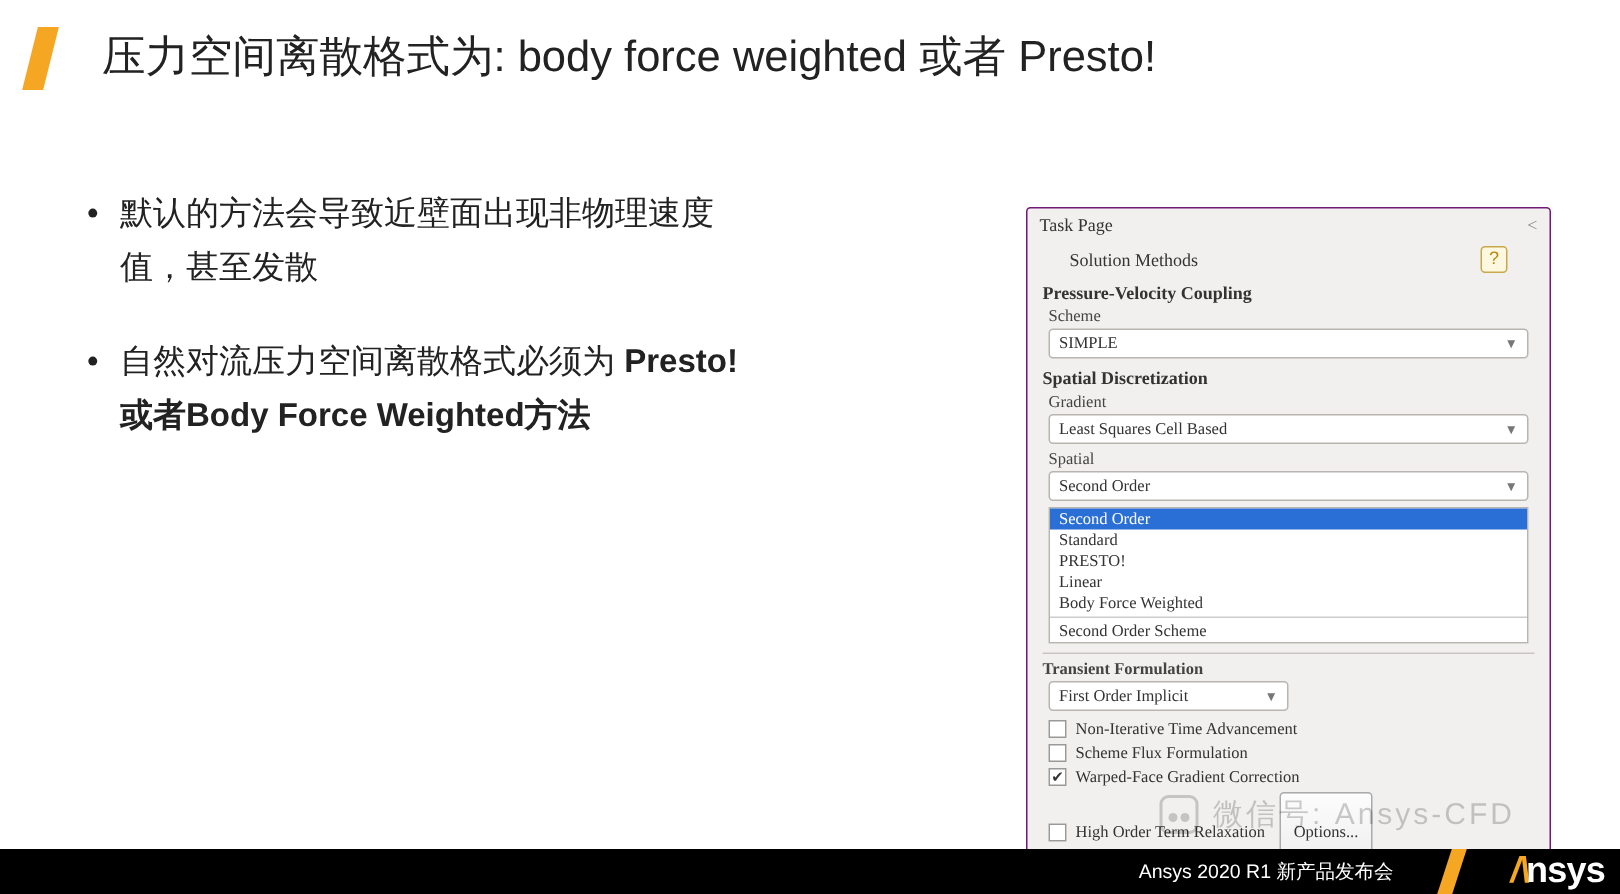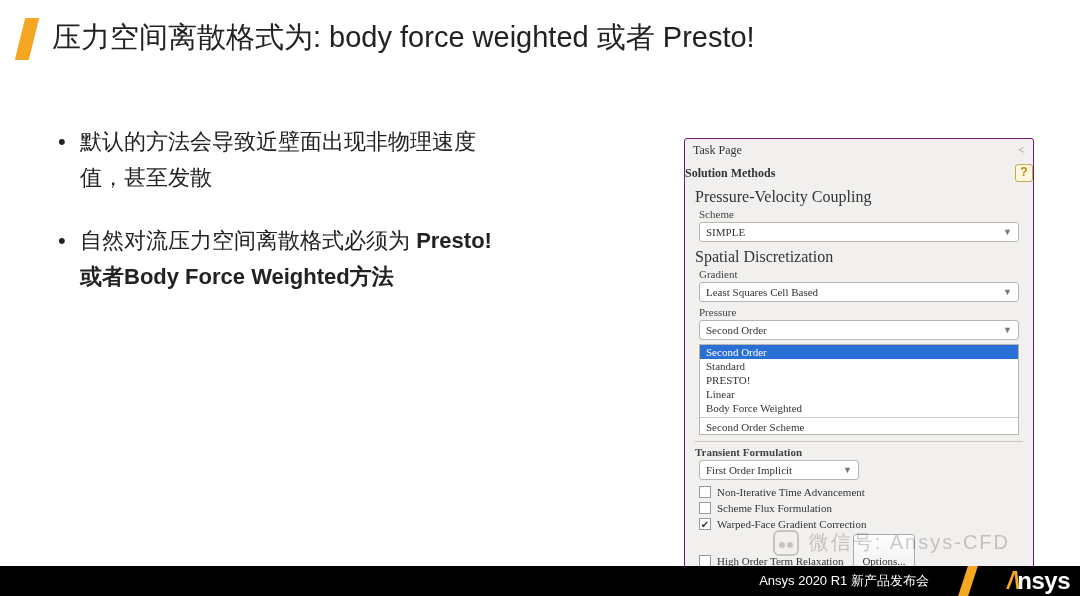--- a/index.html
+++ b/index.html
@@ -1,35 +1,35 @@
 <!DOCTYPE html>
 <html><head>
 <meta charset="utf-8">
 <style>
   * { box-sizing: border-box; margin: 0; padding: 0; }
   html, body { width: 1080px; height: 596px; font-family: Arial, "Microsoft YaHei", sans-serif; background: #fff; overflow: hidden; }
 
   .slide { position: relative; width: 1080px; height: 596px; background: #fff; }
 
   .title-accent { position: absolute; left: 20px; top: 18px; width: 14px; height: 42px; background: #f5a623; transform: skewX(-14deg); }
-  .slide-title { position: absolute; left: 52px; top: 18px; font-size: 29px; font-weight: 400; color: #222; }
+  .slide-title { position: absolute; left: 68px; top: 18px; font-size: 29px; font-weight: 400; color: #222; }
 
   .bullets { position: absolute; left: 58px; top: 124px; width: 450px; font-size: 22px; line-height: 1.65; color: #222; }
   .bullets ul { list-style: none; }
   .bullets li { position: relative; padding-left: 22px; margin-bottom: 26px; }
   .bullets li::before { content: "•"; position: absolute; left: 0; top: 0; }
   .bullets strong { font-weight: 700; }
 
   
   .panel { position: absolute; right: 46px; top: 138px; width: 350px; background: #f2f0ee; border: 1px solid #701a75; border-radius: 3px; font-family: "SimSun", serif; font-size: 12px; color: #333; }
   .panel-hdr { display: flex; justify-content: space-between; align-items: center; padding: 4px 8px; }
   .panel-hdr .collapse { color: #888; cursor: pointer; }
-  .section-title { padding: 2px 0 4px; font-weight: 700; display: flex; justify-content: space-between; align-items: center; }
+  .section-title { padding: 2px 28px 4px; font-weight: 400; display: flex; justify-content: space-between; align-items: center; }
   .help-btn { width: 18px; height: 18px; border: 1px solid #c7a94b; border-radius: 3px; background: #fff8e0; text-align: center; line-height: 15px; color: #b8860b; font-family: Arial; font-size: 12px; cursor: pointer; }
-  .group-label { padding: 2px 10px 2px; font-weight: 400; font-size: 16px; }
+  .group-label { padding: 2px 10px 2px; font-weight: 700; font-size: 12px; }
   .sub-label { padding: 0 14px 2px; font-size: 11px; color: #444; }
   .combo-wrap { padding: 0 14px 4px; }
   .combo { display: flex; align-items: center; justify-content: space-between; background: #fff; border: 1px solid #b8b5b0; border-radius: 3px; padding: 2px 6px; font-size: 11px; height: 20px; }
   .combo .arrow { color: #777; font-size: 9px; }
   .combo.narrow { width: 160px; }
 
   .dropdown-open { margin: 0 14px 4px; border: 1px solid #b8b5b0; background: #fff; font-size: 11px; }
   .dropdown-open .opt { padding: 1px 6px; }
   .dropdown-open .opt.selected { background: #2a6fd6; color: #fff; }
   .dropdown-open .opt.last { border-top: 1px solid #ccc; margin-top: 2px; padding-top: 3px; }
@@ -91,21 +91,21 @@
     </div>
 
     <div class="group-label">Spatial Discretization</div>
     <div class="sub-label">Gradient</div>
     <div class="combo-wrap">
       <div class="combo">
         <span>Least Squares Cell Based</span>
         <span class="arrow">▼</span>
       </div>
     </div>
-    <div class="sub-label">Pressure</div>
+    <div class="sub-label">Spatial</div>
     <div class="combo-wrap">
       <div class="combo">
         <span>Second Order</span>
         <span class="arrow">▼</span>
       </div>
     </div>
     <div class="dropdown-open">
       <div class="opt selected">Second Order</div>
       <div class="opt">Standard</div>
       <div class="opt">PRESTO!</div>

